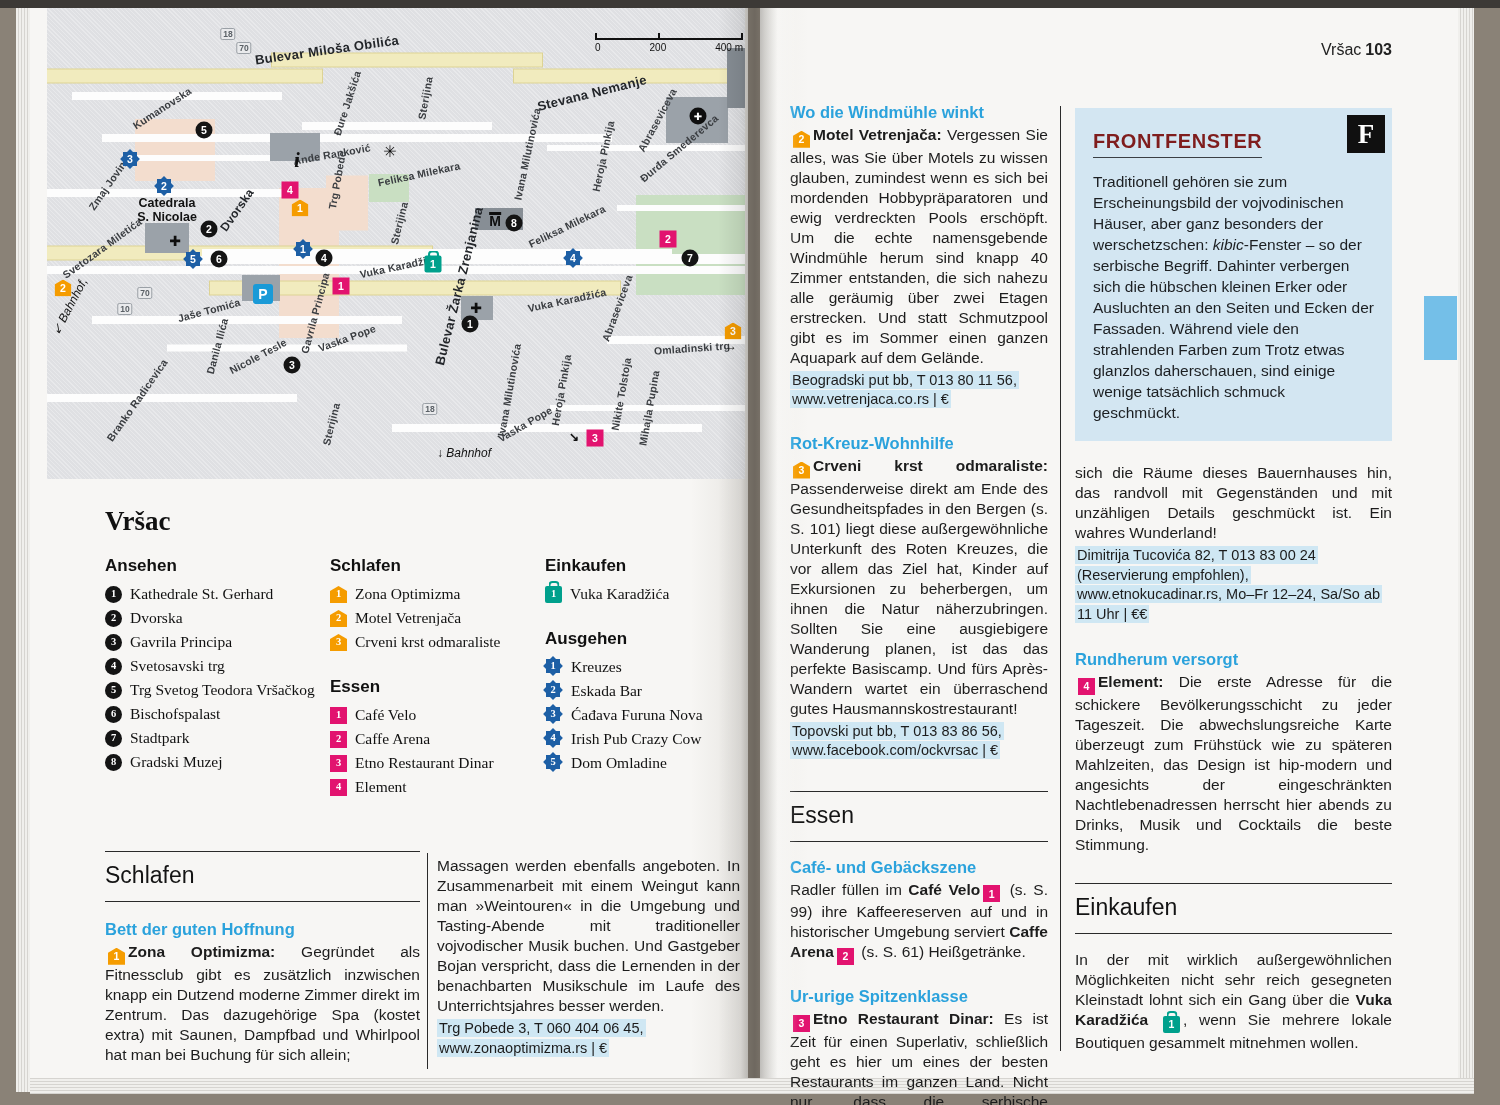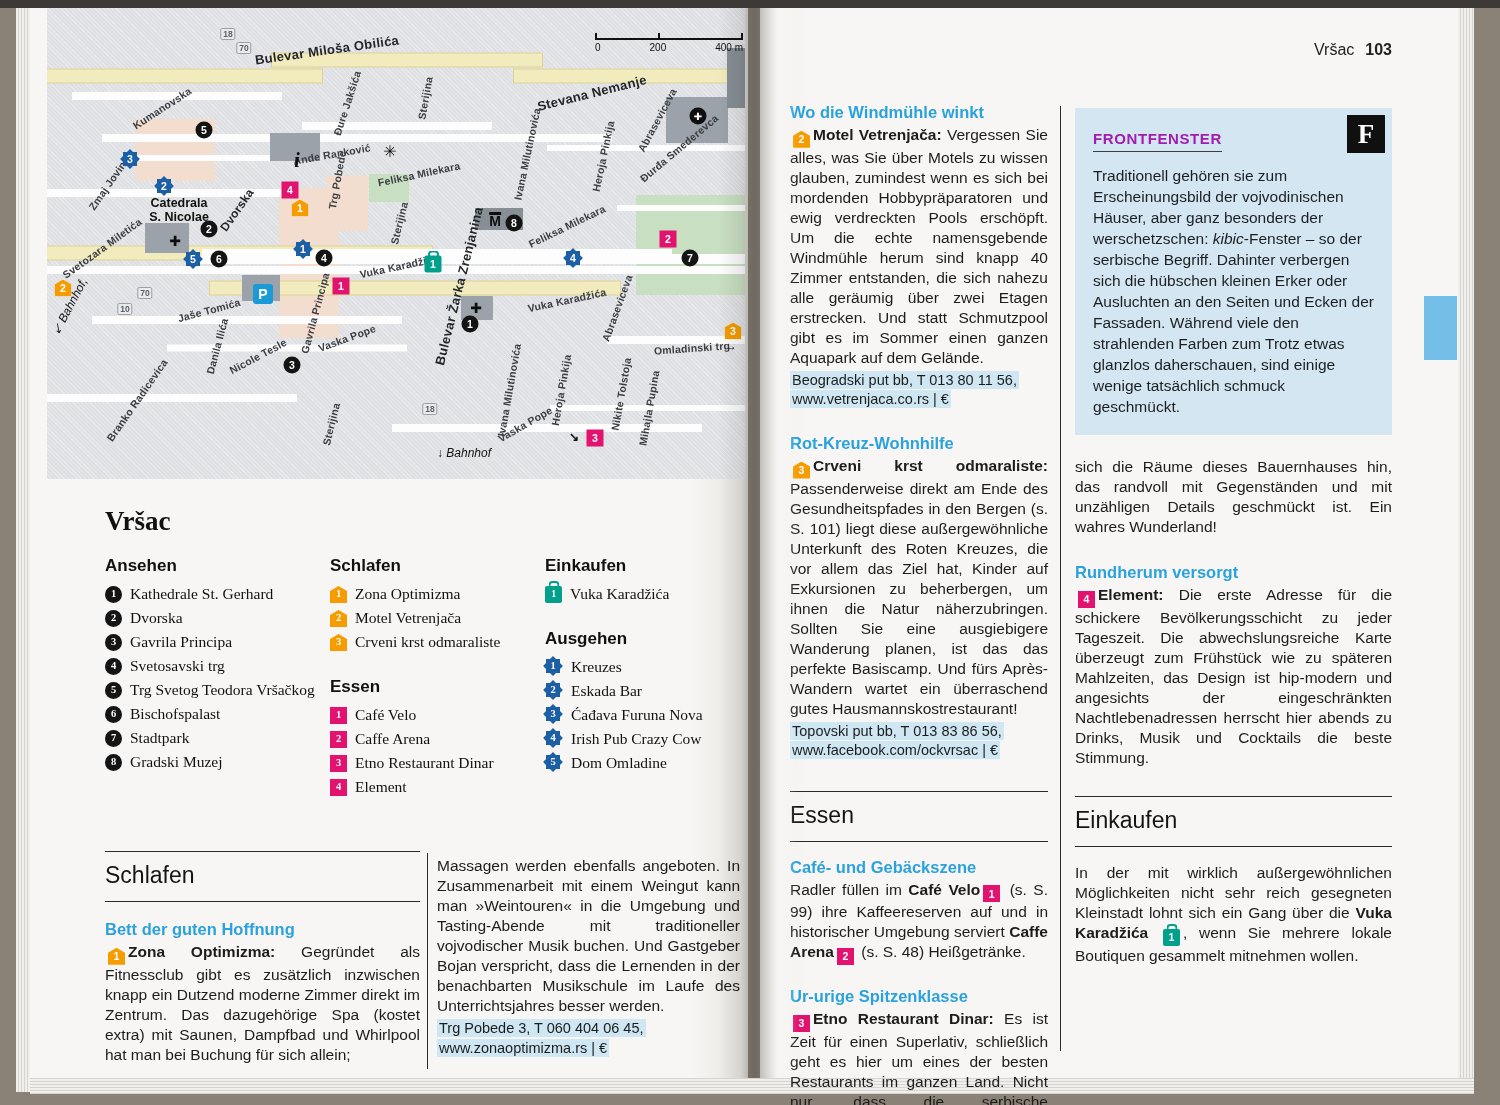--- a/index.html
+++ b/index.html
@@ -81,25 +81,25 @@
   .kicker{color:#2ba2dc;font-weight:700;font-size:16.5px;margin:18px 0 3px}
   .kicker.first{margin-top:0}
   .lead{font-weight:700}
   .contact{font-size:14.5px;line-height:19.5px;margin:3px 0 0;text-align:left}
   .hl{background:#cfe7f3;box-decoration-break:clone;-webkit-box-decoration-break:clone;padding:1px 2px}
   .section-h{font-size:23px;font-weight:400;color:#141414;border-top:1.5px solid #2a2a2a;border-bottom:1.5px solid #2a2a2a;
              padding:10px 0 12px;margin:22px 0 16px}
   .section-h.top{margin-top:0}
   .divider-v{position:absolute;width:1px;background:#2a2a2a}
   .running-head{position:absolute;top:33px;right:66px;font-size:16px;color:#222}
-  .running-head b{margin-left:11px}
+  .running-head b{margin-left:4px}
 
   
   .infobox{background:#d3e6f2;padding:16px 18px 18px;position:relative}
-  .ib-title{font-weight:700;font-size:15px;letter-spacing:.6px;color:#a21caf;border-bottom:1.5px solid #3a3f44;
+  .ib-title{font-weight:700;font-size:20px;letter-spacing:.6px;color:#7f1d1d;border-bottom:1.5px solid #3a3f44;
             display:inline-block;padding:6px 0 4px;margin:0 0 13px}
   .ib-badge{position:absolute;top:7px;right:7px;width:38px;height:38px;background:#101010;color:#fff;
             font-family:"Liberation Serif",serif;font-weight:700;font-size:27px;
             display:flex;align-items:center;justify-content:center}
   .ib-text{font-size:15.5px;line-height:21px;margin:0;color:#1c1f22;text-align:left}
 
   .blue-tab{position:absolute;left:664px;top:288px;width:33px;height:64px;background:#74bfe8;z-index:20}
 </style>
 </head>
 <body>
@@ -118,21 +118,21 @@
           <i style="left:0"></i>
           <i style="left:63px"></i>
           <i style="right:0"></i>
         </div>
       <div class="lbls">
         <span>0</span>
         <span>200</span>
         <span>400 m</span>
       </div>
     </div>
-    <div class="cathedral" style="left:132px;top:202px">
+    <div class="cathedral" style="left:120px;top:202px">
       <div>Catedrala</div>
         <div>S. Nicolae</div>
     </div>
     <span class="map-ic ic-info" style="left:250px;top:152px">i</span>
     <span class="map-ic ic-windmill" style="left:343px;top:143px">✳</span>
     <span class="map-ic ic-museum" style="left:448px;top:212px">M</span>
     <span class="map-ic ic-parking" style="left:216px;top:286px">P</span>
     <span class="map-ic ic-church" style="left:128px;top:233px">✚</span>
     <span class="map-ic ic-church" style="left:429px;top:300px">✚</span>
     <span class="map-ic ic-hospital" style="left:651px;top:108px">✚</span>
@@ -485,36 +485,37 @@
         </span><span class="lead">Crveni krst odmaraliste:</span> <span>Passenderweise direkt am Ende des Gesundheitspfades in den Bergen (s. S. 101) liegt diese außergewöhnliche Unterkunft des Roten Kreuzes, die vor allem das Ziel hat, Kinder auf Exkursionen zu beherbergen, um ihnen die Natur näherzubringen. Sollten Sie eine ausgiebigere Wanderung planen, ist das das perfekte Basiscamp. Und fürs Après-Wandern wartet ein überraschend gutes Hausmannskostrestaurant!</span></p>
     <p class="contact"><span class="hl">Topovski put bb, T 013 83 86 56, www.facebook.com/ockvrsac | €</span></p>
 
     <div class="section-h" style="margin-top:30px">Essen</div>
 
     <h3 class="kicker first">Café- und Gebäckszene</h3>
     <p class="jtext"><span>Radler füllen im </span><span class="lead">Café Velo</span><span class="mk mk-eat mi">
           <span class="n">1</span>
         </span><span> (s. S. 99) ihre Kaffeereserven auf und in historischer Umgebung serviert </span><span class="lead">Caffe Arena</span><span class="mk mk-eat mi">
           <span class="n">2</span>
-        </span><span> (s. S. 48) Heißgetränke.</span></p>
+        </span><span> (s. S. 61) Heißgetränke.</span></p>
 
     <h3 class="kicker" style="margin-top:22px">Ur-urige Spitzenklasse</h3>
     <p class="jtext"><span class="mk mk-eat mi">
           <span class="n">3</span>
         </span><span class="lead">Etno Restaurant Dinar:</span> <span>Es ist Zeit für einen Superlativ, schließlich geht es hier um eines der besten Restaurants im ganzen Land. Nicht nur, dass die serbische Traditionsküche hier auf höchstem Niveau stattfindet, vor allem das Interieur ist geradezu magisch. Fast endlos ziehen</span></p>
   </div>
 
   <div class="col" style="left:315px;top:100px;width:317px">
     <div class="infobox">
       <div class="ib-badge">F</div>
       <div class="ib-title">FRONTFENSTER</div>
       <p class="ib-text"><span>Traditionell gehören sie zum Erscheinungsbild der vojvodinischen Häuser, aber ganz besonders der werschetzschen: </span><i>kibic</i><span>-Fenster – so der serbische Begriff. Dahinter verbergen sich die hübschen kleinen Erker oder Ausluchten an den Seiten und Ecken der Fassaden. Während viele den strahlenden Farben zum Trotz etwas glanzlos daherschauen, sind einige wenige tatsächlich schmuck geschmückt.</span></p>
     </div>
 
     <p class="jtext" style="margin-top:22px">sich die Räume dieses Bauernhauses hin, das randvoll mit Gegenständen und mit unzähligen Details geschmückt ist. Ein wahres Wunderland!</p>
+    <p class="contact"><span class="hl">Dimitrija Tucovića 82, T 013 83 00 24 (Reservierung empfohlen), www.etnokucadinar.rs, Mo–Fr 12–24, Sa/So ab 11 Uhr | €€</span></p>
 
     <h3 class="kicker" style="margin-top:26px">Rundherum versorgt</h3>
     <p class="jtext"><span class="mk mk-eat mi">
           <span class="n">4</span>
         </span><span class="lead">Element:</span> <span>Die erste Adresse für die schickere Bevölkerungsschicht zu jeder Tageszeit. Die abwechslungsreiche Karte überzeugt zum Frühstück wie zu späteren Mahlzeiten, das Design ist hip-modern und angesichts der eingeschränkten Nachtlebenadressen herrscht hier abends zu Drinks, Musik und Cocktails die beste Stimmung.</span></p>
 
     <div class="section-h" style="margin-top:28px">Einkaufen</div>
 
     <p class="jtext"><span>In der mit wirklich außergewöhnlichen Möglichkeiten nicht sehr reich gesegneten Kleinstadt lohnt sich ein Gang über die </span><span class="lead">Vuka Karadžića</span> <span class="mk mk-shop mi">
           <span class="n">1</span>

